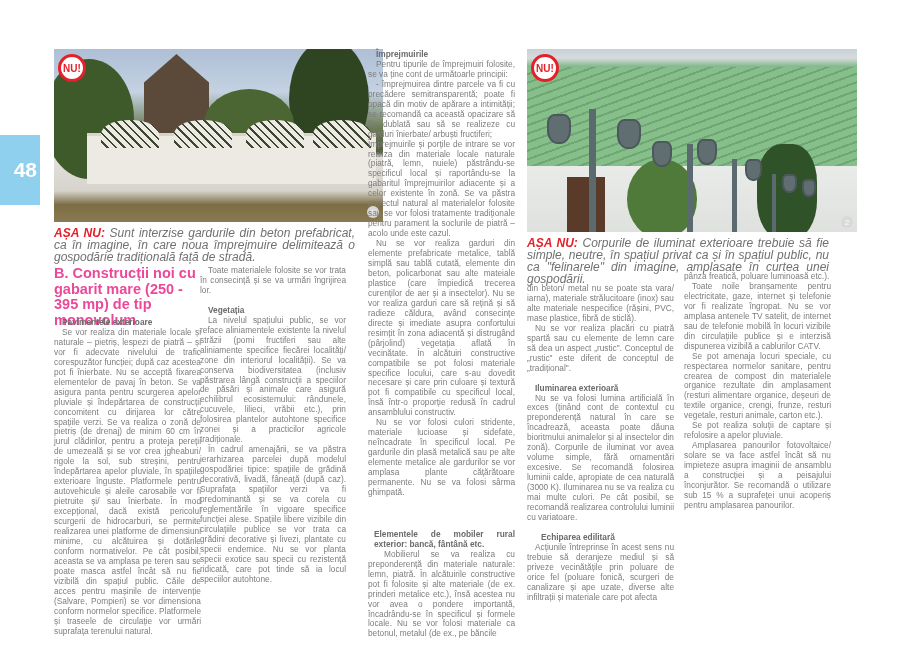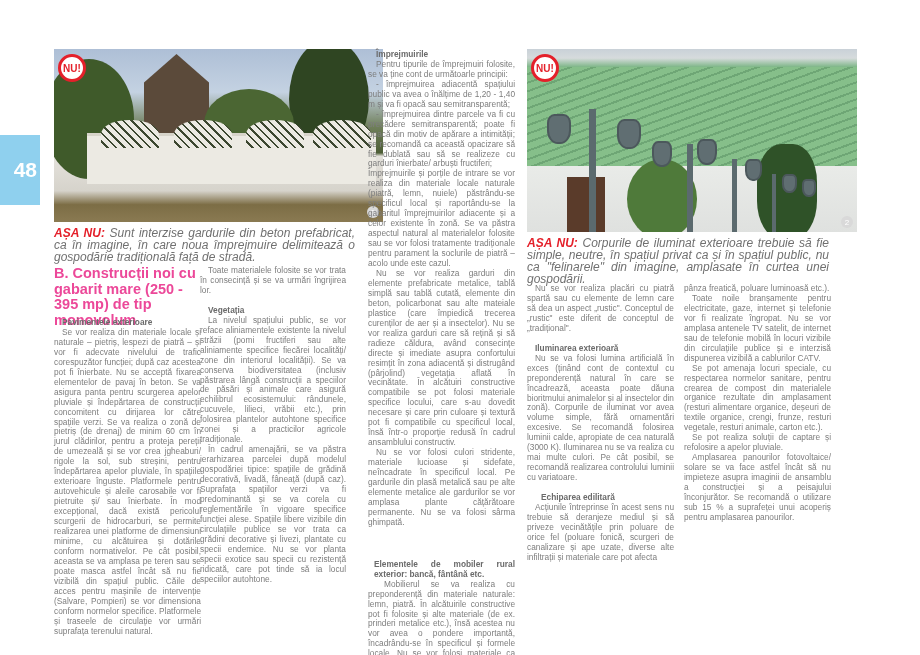--- a/index.html
+++ b/index.html
@@ -88,39 +88,39 @@
   <p>Toate materialele folosite se vor trata în consecință și se va urmări îngrijirea lor.</p>
   <div class="gap"></div>
   <div class="sub">Vegetația</div>
   <p>La nivelul spațiului public, se vor reface aliniamentele existente la nivelul străzii (pomi fructiferi sau alte aliniamente specifice fiecărei localități/ zone din interiorul localității). Se va conserva biodiversitatea (inclusiv păstrarea lângă construcții a speciilor de păsări și animale care asigură echilibrul ecosistemului: rândunele, cucuvele, lilieci, vrăbii etc.), prin folosirea plantelor autohtone specifice zonei și a practicilor agricole tradiționale.</p>
   <p>În cadrul amenajării, se va păstra ierarhizarea parcelei după modelul gospodăriei tipice: spațiile de grădină decorativă, livadă, fâneață (după caz). Suprafața spațiilor verzi va fi predominantă și se va corela cu reglementările în vigoare specifice funcției alese. Spațiile libere vizibile din circulațiile publice se vor trata ca grădini decorative și livezi, plantate cu specii endemice. Nu se vor planta specii exotice sau specii cu rezistență ridicată, care pot tinde să ia locul speciilor autohtone.</p>
 </div>
 
 <div class="col" style="left:368px;top:50px;width:147px;">
   <div class="sub">Împrejmuirile</div>
   <p>Pentru tipurile de împrejmuiri folosite, se va ține cont de următoarle principii:</p>
-  <p>- împrejmuirea adiacentă spațiului public va avea o înălțime de 1,20 - 1,40 m și va fi opacă sau semitransparentă;</p>
   <p>- împrejmuirea dintre parcele va fi cu precădere semitransparentă; poate fi opacă din motiv de apărare a intimității; se recomandă ca această opacizare să fie dublată sau să se realizeze cu garduri înierbate/ arbuști fructiferi;</p>
   <p style="text-indent:0;">Împrejmuirile și porțile de intrare se vor realiza din materiale locale naturale (piatră, lemn, nuiele) păstrându-se specificul local și raportându-se la gabaritul împrejmuirilor adiacente și a celor existente în zonă. Se va păstra aspectul natural al materialelor folosite sau se vor folosi tratamente tradiționale pentru parament la soclurile de piatră – acolo unde este cazul.</p>
   <p>Nu se vor realiza garduri din elemente prefabricate metalice, tablă simplă sau tablă cutată, elemente din beton, policarbonat sau alte mateiale plastice (care împiedică trecerea curenților de aer și a insectelor). Nu se vor realiza garduri care să rețină și să radieze căldura, având consecințe directe și imediate asupra confortului resimțit în zona adiacentă și distrugând (pârjolind) vegetația aflată în vecinătate. În alcătuiri constructive compatibile se pot folosi materiale specifice locului, care s-au dovedit necesare și care prin culoare și textură pot fi compatibile cu specificul local, însă într-o proporție redusă în cadrul ansamblului constructiv.</p>
   <p>Nu se vor folosi culori stridente, materiale lucioase și sidefate, neîncadrate în specificul local. Pe gardurile din plasă metalică sau pe alte elemente metalice ale gardurilor se vor amplasa plante cățărătoare permanente. Nu se va folosi sârma ghimpată.</p>
   <div class="gap"></div>
   <div class="sub" style="padding-left:6px;margin-top:22px;">Elementele de mobiler rural exterior: bancă, fântână etc.</div>
   <p style="text-indent:16px;">Mobilierul se va realiza cu preponderență din materiale naturale: lemn, piatră. În alcătuirile constructive pot fi folosite și alte materiale (de ex. prinderi metalice etc.), însă acestea nu vor avea o pondere importantă, încadrându-se în specificul și formele locale. Nu se vor folosi materiale ca betonul, metalul (de ex., pe băncile</p>
 </div>
 
 <div class="col" style="left:527px;top:284px;width:147px;">
+  <p style="text-indent:0;">din beton/ metal nu se poate sta vara/ iarna), materiale strălucitoare (inox) sau alte materiale nespecifice (rășini, PVC, mase plastice, fibră de sticlă).</p>
   <p>Nu se vor realiza placări cu piatră spartă sau cu elemente de lemn care să dea un aspect „rustic". Conceptul de „rustic" este diferit de conceptul de „tradițional".</p>
   <div class="gap"></div>
   <div class="sub">Iluminarea exterioară</div>
   <p>Nu se va folosi lumina artificială în exces (ținând cont de contextul cu preponderență natural în care se încadrează, aceasta poate dăuna bioritmului animalelor și al insectelor din zonă). Corpurile de iluminat vor avea volume simple, fără ornamentări excesive. Se recomandă folosirea luminii calde, apropiate de cea naturală (3000 K). Iluminarea nu se va realiza cu mai multe culori. Pe cât posibil, se recomandă realizarea controlului luminii cu variatoare.</p>
   <div class="gap"></div>
   <div class="sub" style="padding-left:14px;">Echiparea edilitară</div>
   <p>Acțiunile întreprinse în acest sens nu trebuie să deranjeze mediul și să priveze vecinătățile prin poluare de orice fel (poluare fonică, scurgeri de canalizare și ape uzate, diverse alte infiltrații și materiale care pot afecta</p>
 </div>
 
-<div class="col" style="left:684px;top:284px;width:147px;">
+<div class="col" style="left:684px;top:272px;width:147px;">
   <p style="text-indent:0;">pânza freatică, poluare luminoasă etc.).</p>
   <p>Toate noile branșamente pentru electricitate, gaze, internet și telefonie vor fi realizate îngropat. Nu se vor amplasa antenele TV satelit, de internet sau de telefonie mobilă în locuri vizibile din circulațiile publice și e interzisă dispunerea vizibilă a cablurilor CATV.</p>
   <p>Se pot amenaja locuri speciale, cu respectarea normelor sanitare, pentru crearea de compost din materialele organice rezultate din amplasament (resturi alimentare organice, deșeuri de textile organice, crengi, frunze, resturi vegetale, resturi animale, carton etc.).</p>
   <p>Se pot realiza soluții de captare și refolosire a apelor pluviale.</p>
   <p>Amplasarea panourilor fotovoltaice/ solare se va face astfel încât să nu impieteze asupra imaginii de ansamblu a construcției și a peisajului înconjurător. Se recomandă o utilizare sub 15 % a suprafeței unui acoperiș pentru amplasarea panourilor.</p>
 </div>
 
 </body></html>

